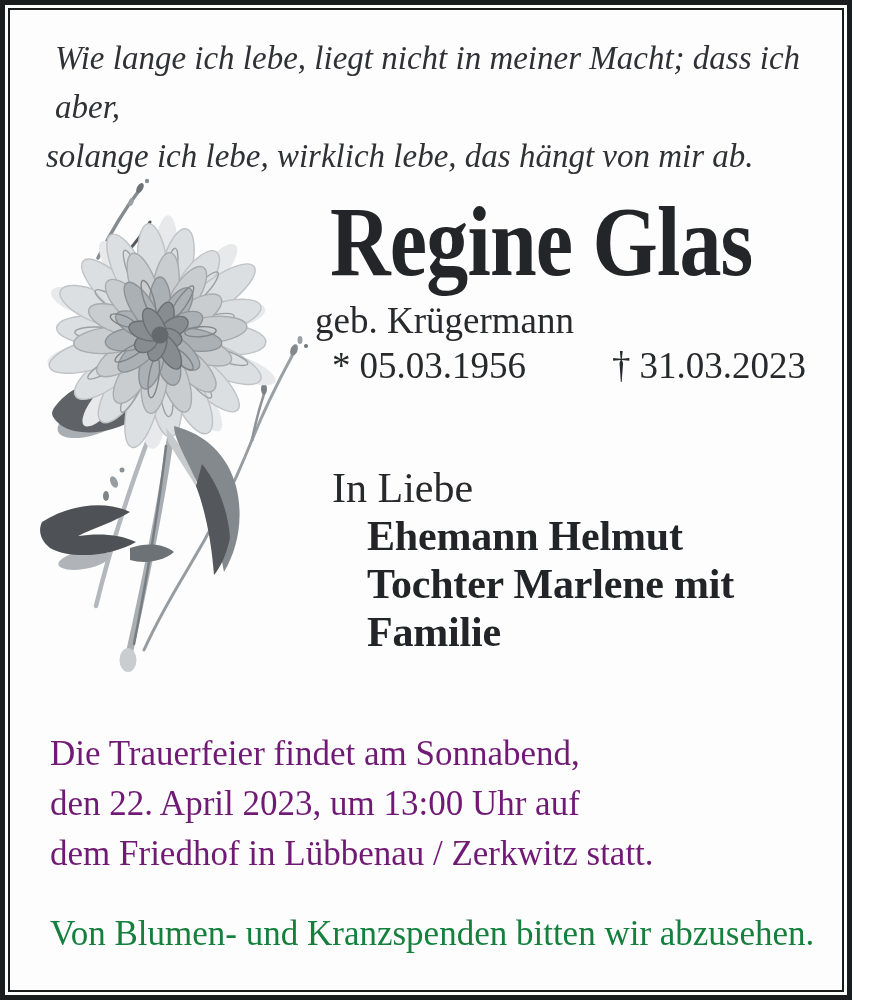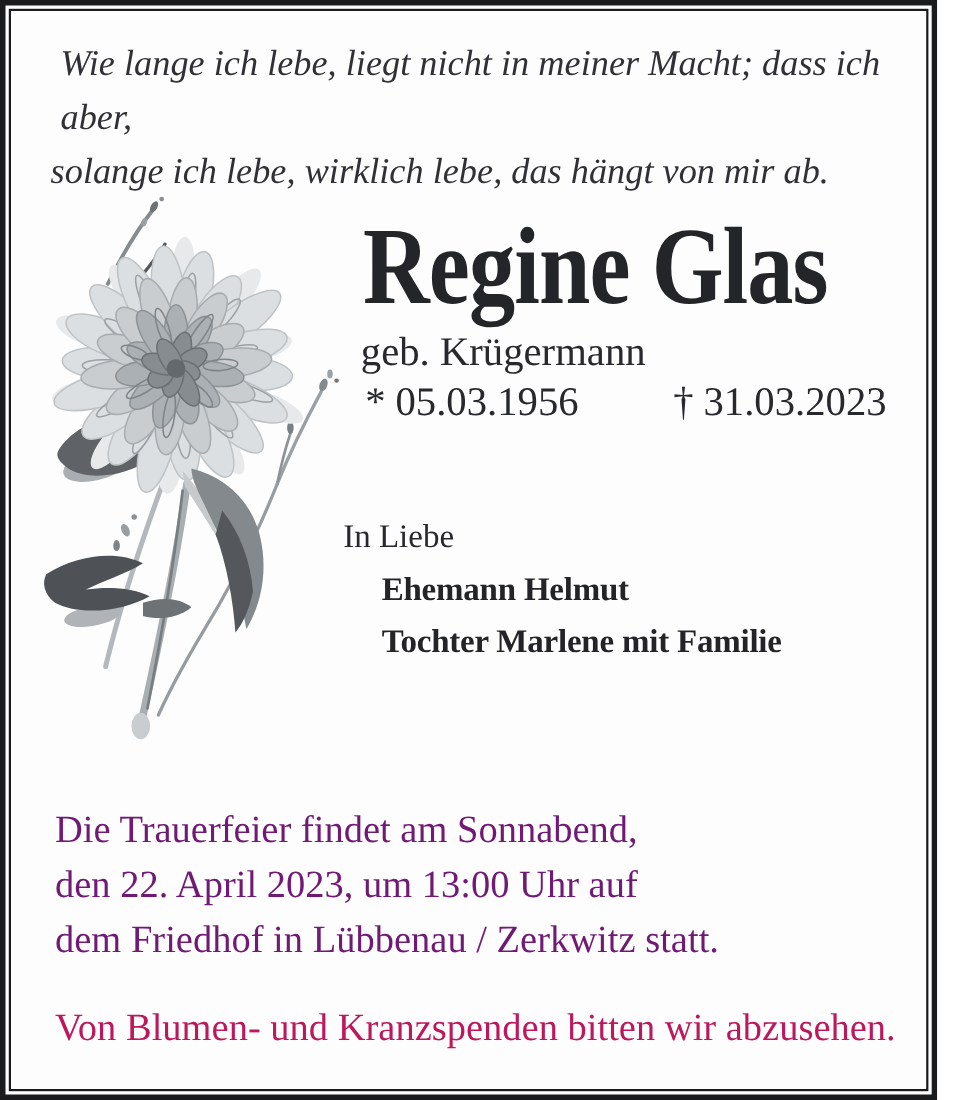--- a/index.html
+++ b/index.html
@@ -39,45 +39,45 @@
     position:absolute;left:330px;top:192px;
     font-weight:bold;
     font-size:100px;line-height:1.0;
     letter-spacing:-1px;
     white-space:nowrap;
     transform:scaleX(0.84);
     transform-origin:0 0;
     color:#242528;
   }
   .maiden{
-    position:absolute;left:328px;top:299px;
+    position:absolute;left:315px;top:299px;
     font-size:37px;line-height:44px;
   }
   .dates{
     position:absolute;left:332px;top:344px;
     font-size:37px;line-height:44px;
     display:flex;gap:86px;
     white-space:nowrap;
   }
   .date-group{display:flex;gap:9px;}
   .mourners{
-    position:absolute;left:312px;top:464px;
-    font-size:30px;line-height:48px;
+    position:absolute;left:332px;top:464px;
+    font-size:42px;line-height:48px;
   }
   .mourners .intro{font-weight:normal;}
   .mourners .name-line{font-weight:bold;letter-spacing:-0.2px;color:#232427;margin-left:35px;}
   .funeral{
     position:absolute;left:50px;top:729px;
     font-size:35px;line-height:50px;
     color:#701a75;
   }
   .donation{
     position:absolute;left:50px;top:913px;
     font-size:35px;line-height:42px;
-    color:#be185d;
+    color:#15803d;
     white-space:nowrap;
   }
 </style>
 </head>
 <body>
 
 <div class="page">
 
   <div class="frame-outer"></div>
   <div class="frame-inner"></div>

